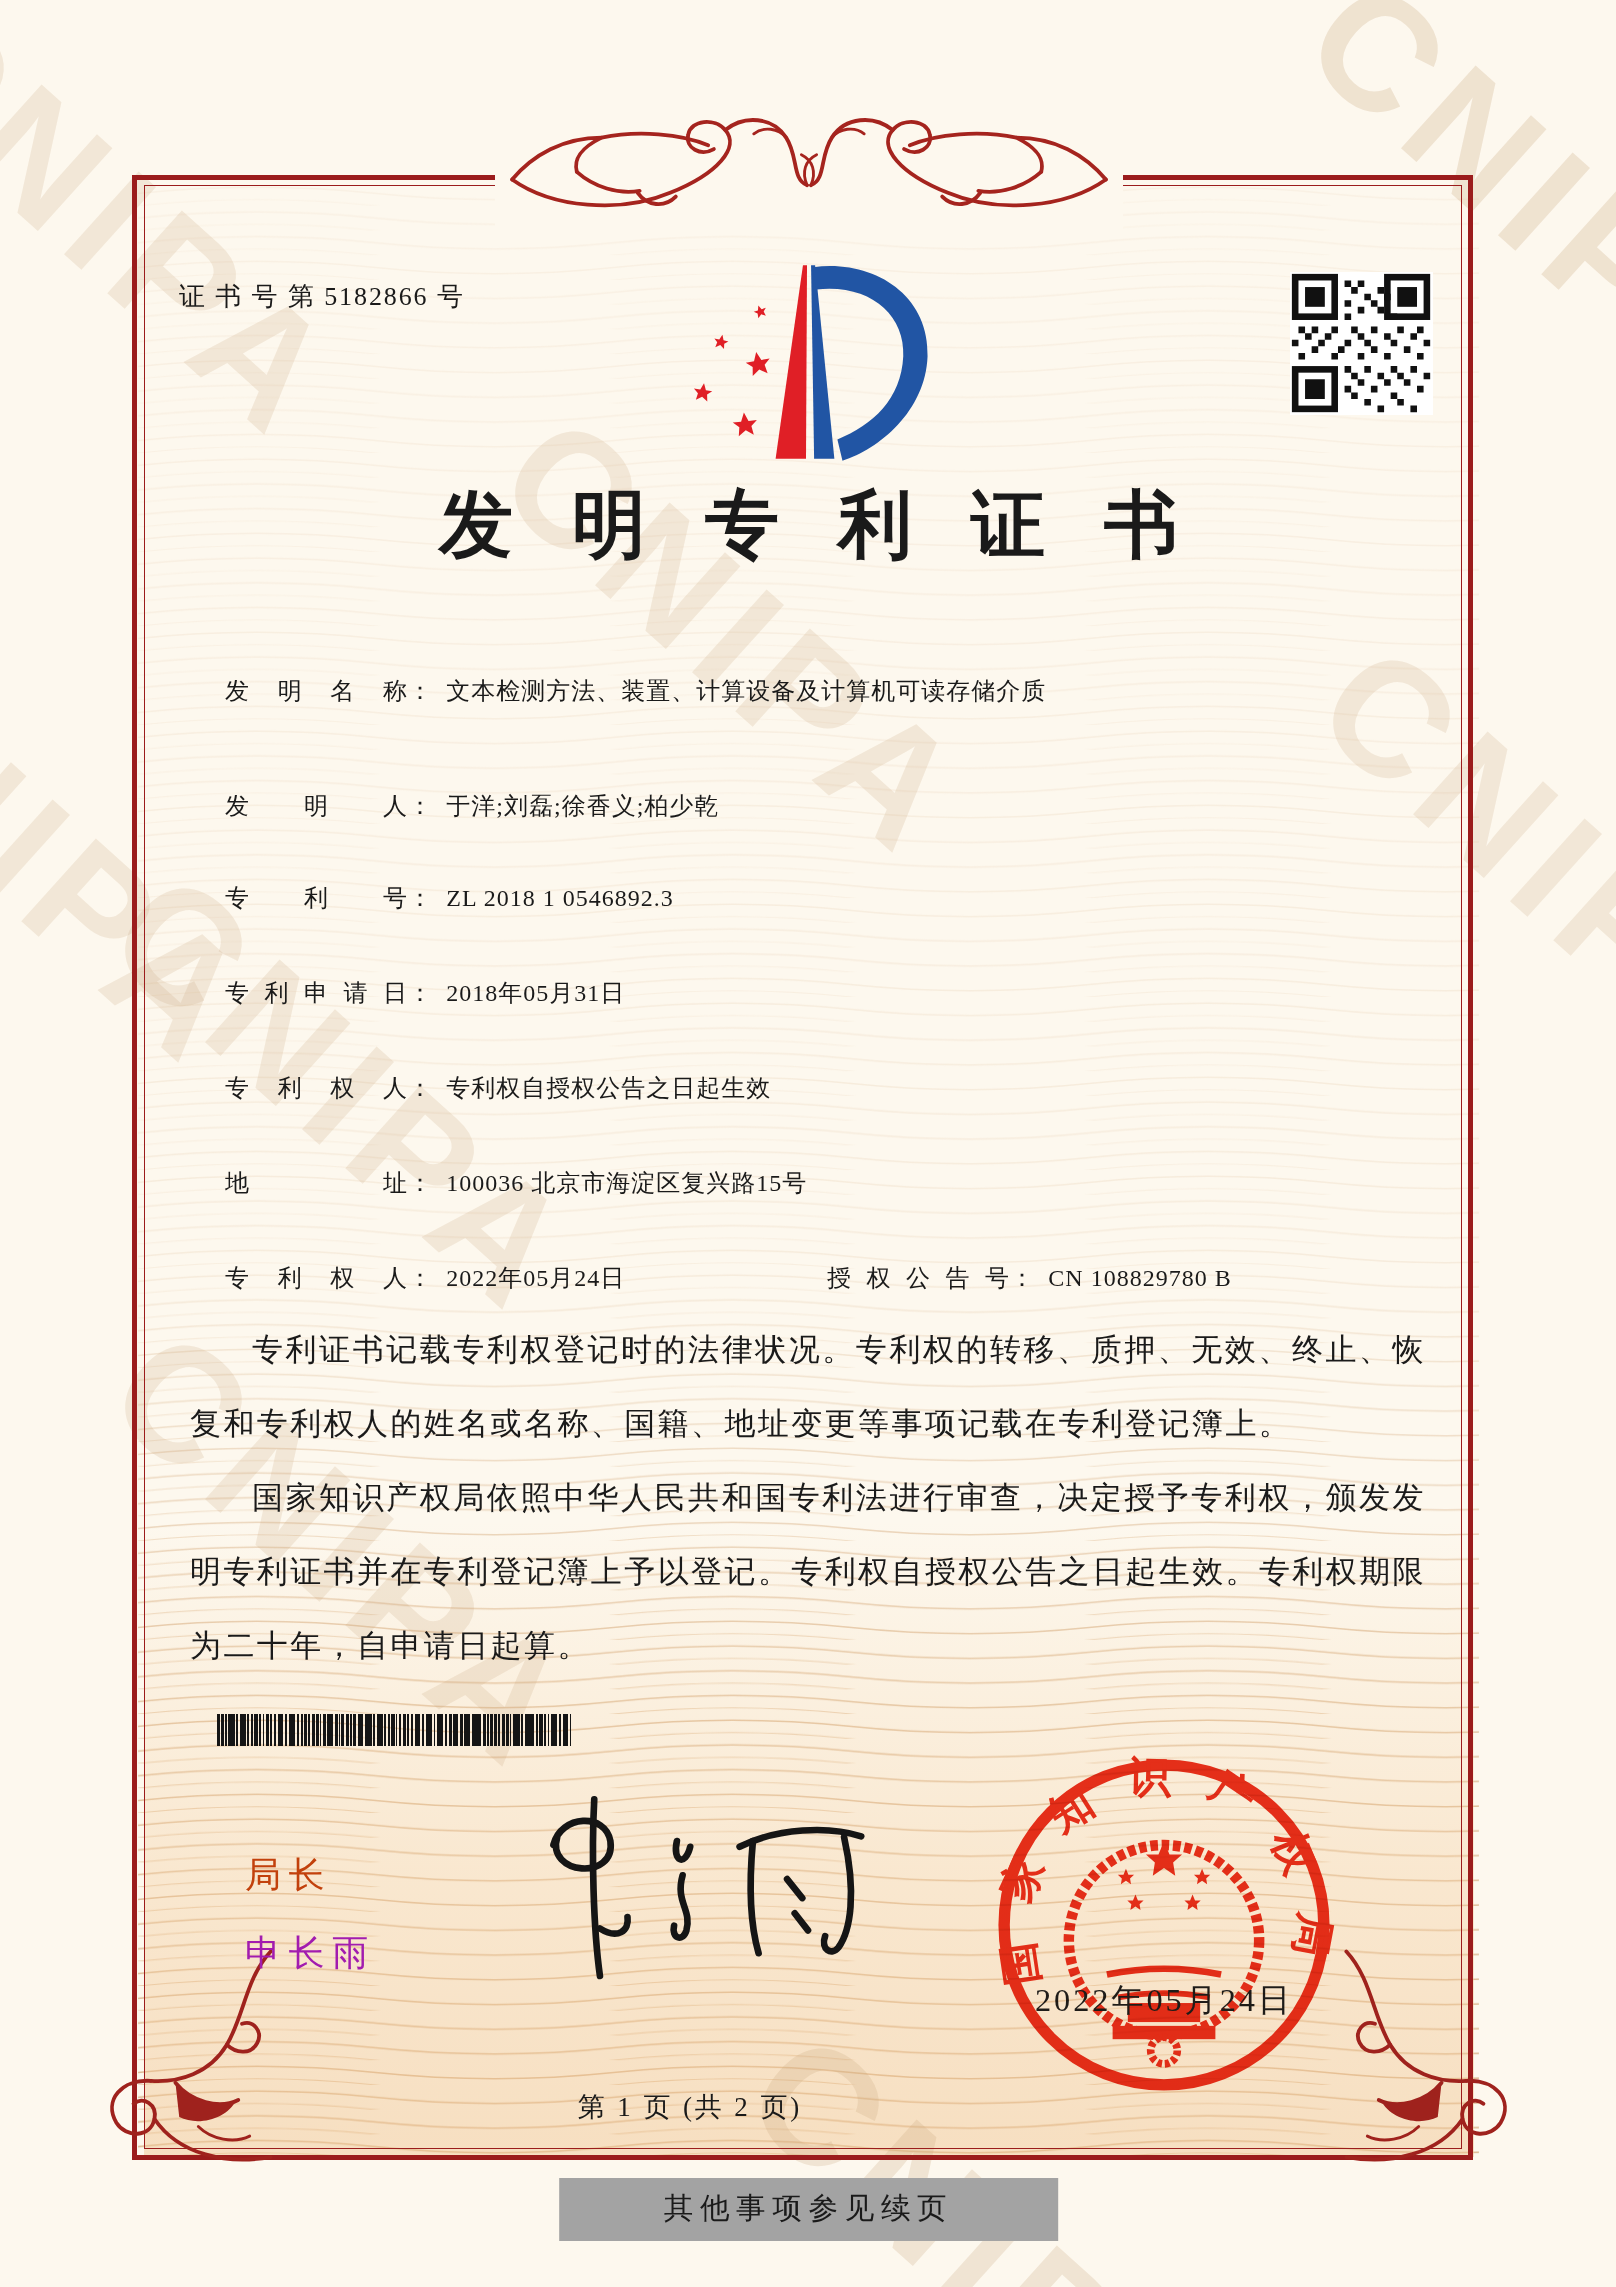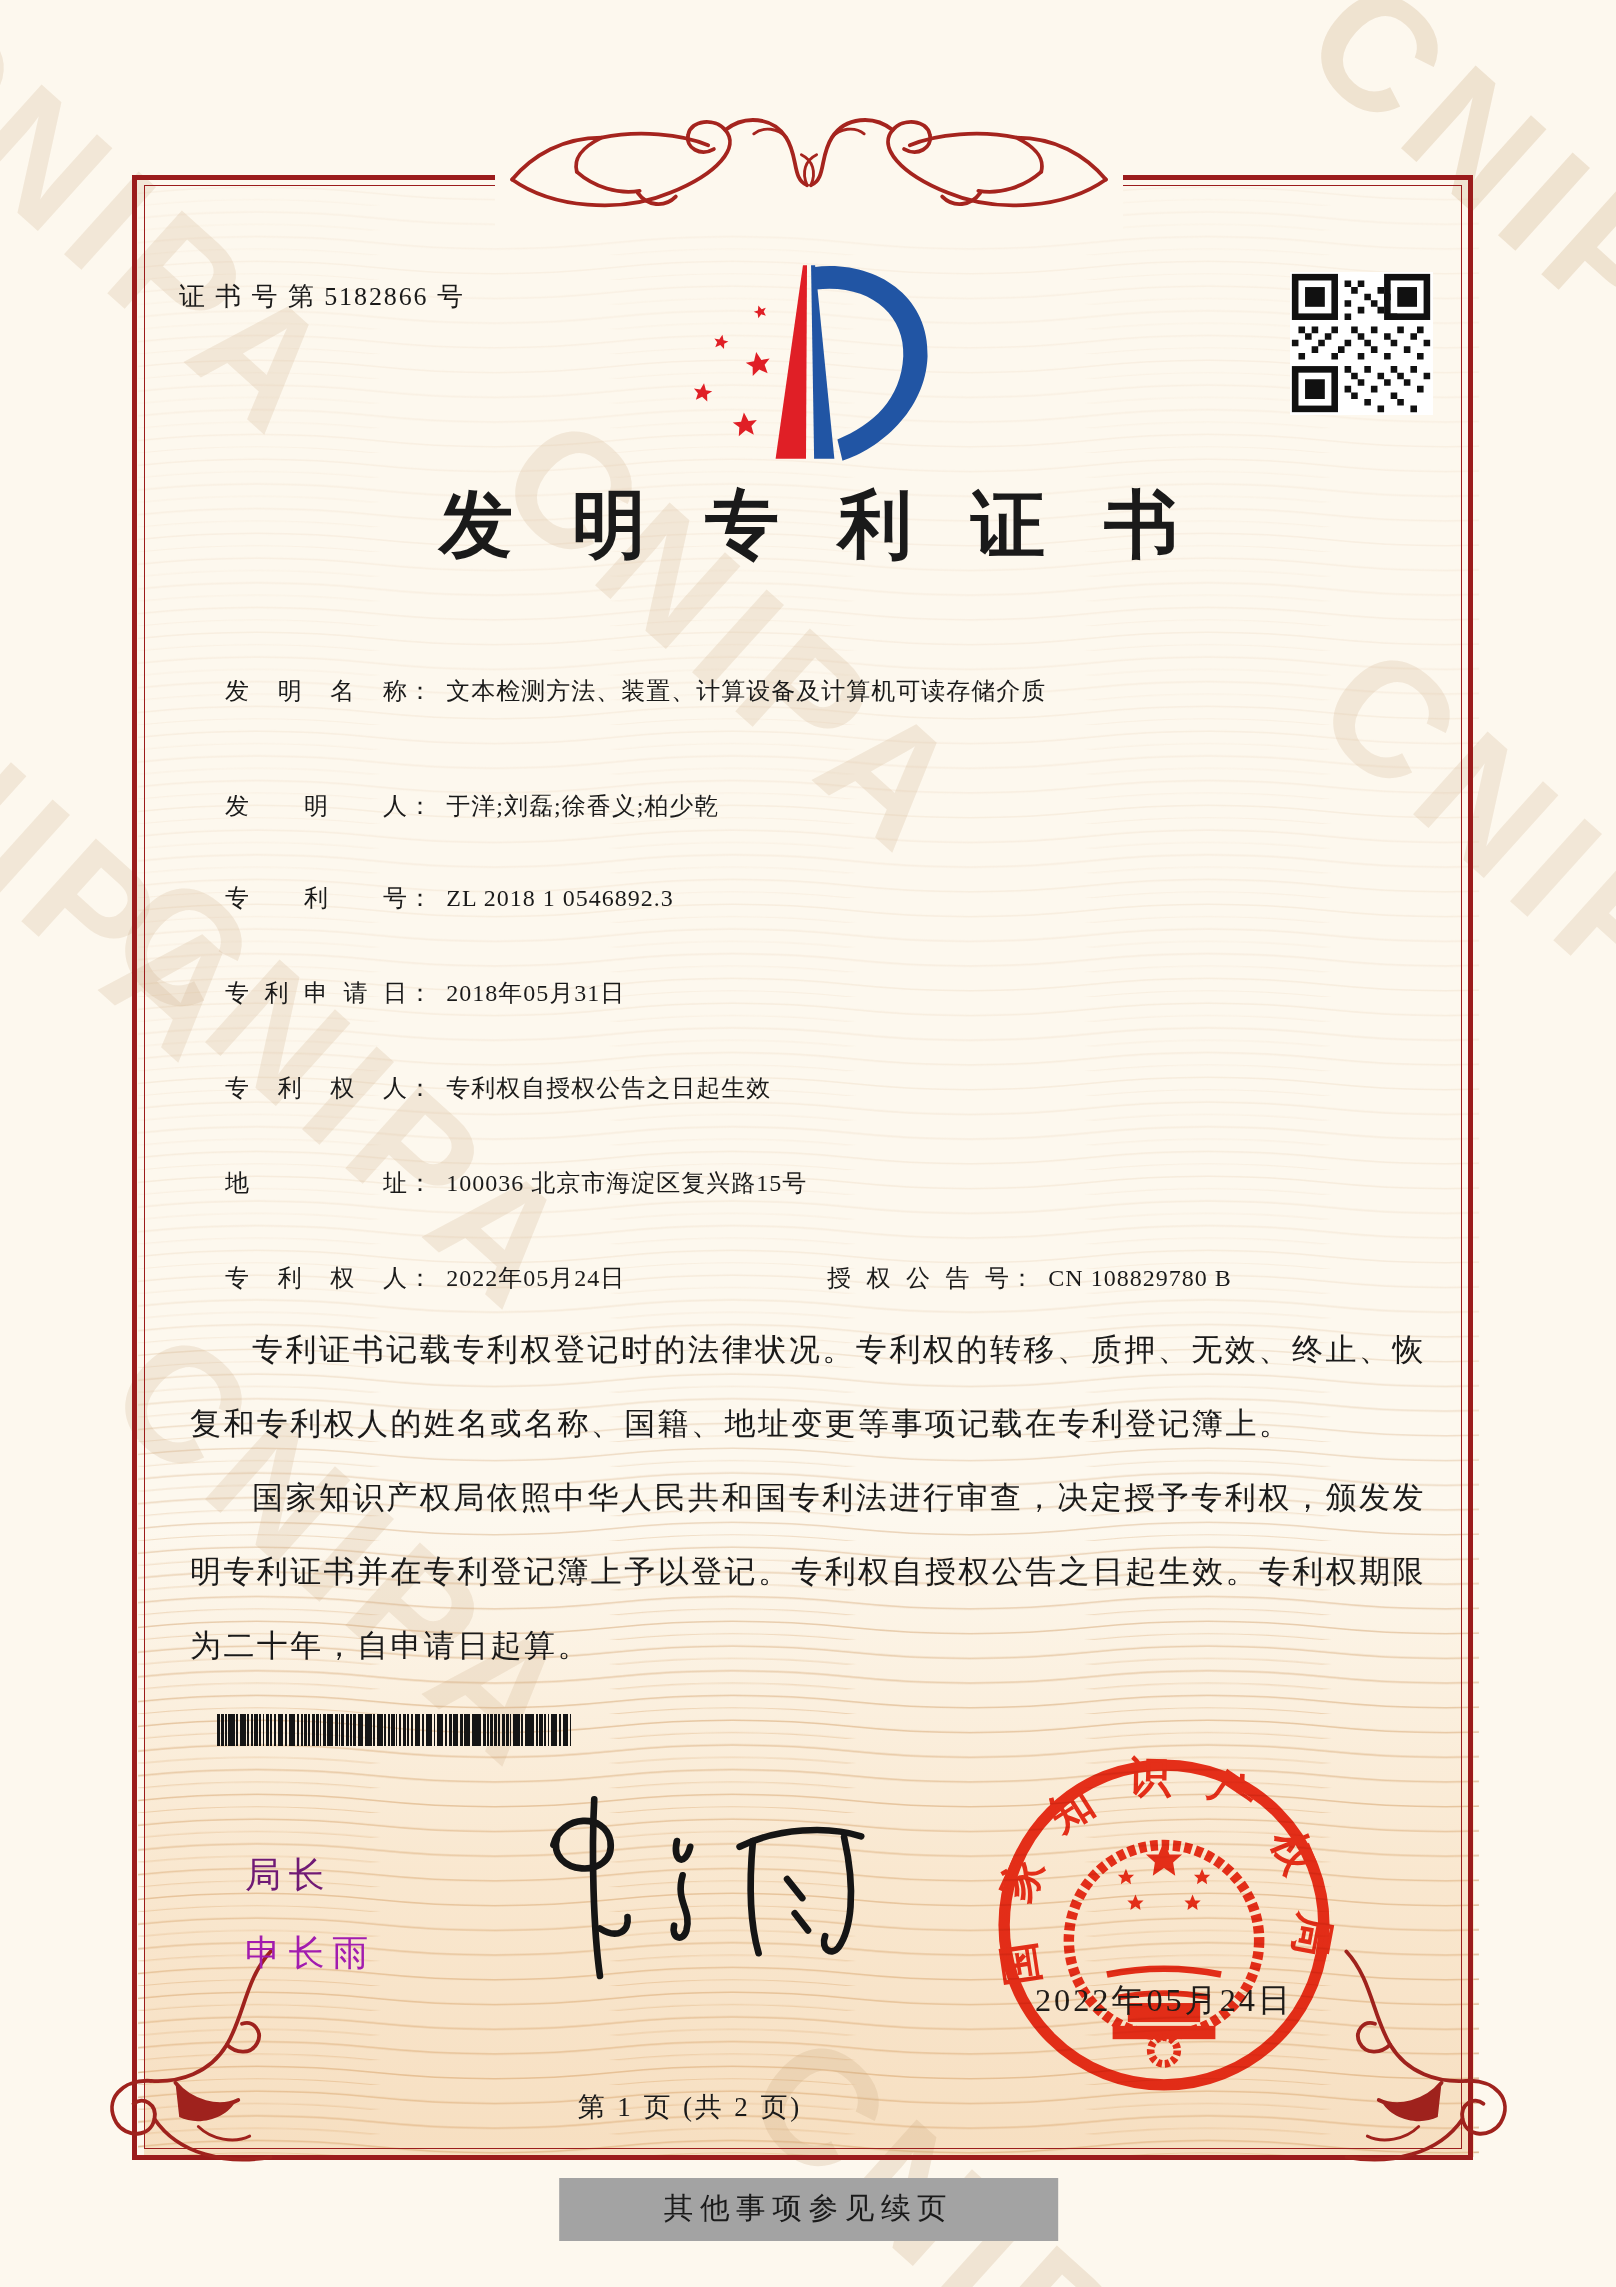--- a/index.html
+++ b/index.html
@@ -49,21 +49,21 @@
   .paras p{margin:0;text-indent:2em;}
 
   
   .barcode{position:absolute;left:217px;top:1714px;width:354px;height:32px;
      background-image:repeating-linear-gradient(90deg,#151515 0 1.9px,transparent 1.9px 3.8px),
                       repeating-linear-gradient(90deg,#151515 0 1px,transparent 1px 5.7px),
                       repeating-linear-gradient(90deg,#151515 0 2.9px,transparent 2.9px 12.4px);}
 
   
   .director-label{position:absolute;left:245px;top:1851px;font-size:36px;letter-spacing:7.6px;
-      font-family:"Liberation Sans","DejaVu Sans",sans-serif;font-weight:500;color:#701a75;}
+      font-family:"Liberation Sans","DejaVu Sans",sans-serif;font-weight:500;color:#c2410c;}
   .director-name{position:absolute;left:245px;top:1929px;font-size:36px;letter-spacing:7.6px;
       font-family:"Liberation Sans","DejaVu Sans",sans-serif;font-weight:500;color:#a21caf;}
   .sig{position:absolute;left:504px;top:1786px;}
 
   
   .seal{position:absolute;left:987px;top:1748px;opacity:0.94;mix-blend-mode:multiply;}
 
   
   .pagefoot{position:absolute;left:0;top:2089px;width:1380px;text-align:center;
             font-size:27px;letter-spacing:2.9px;}

